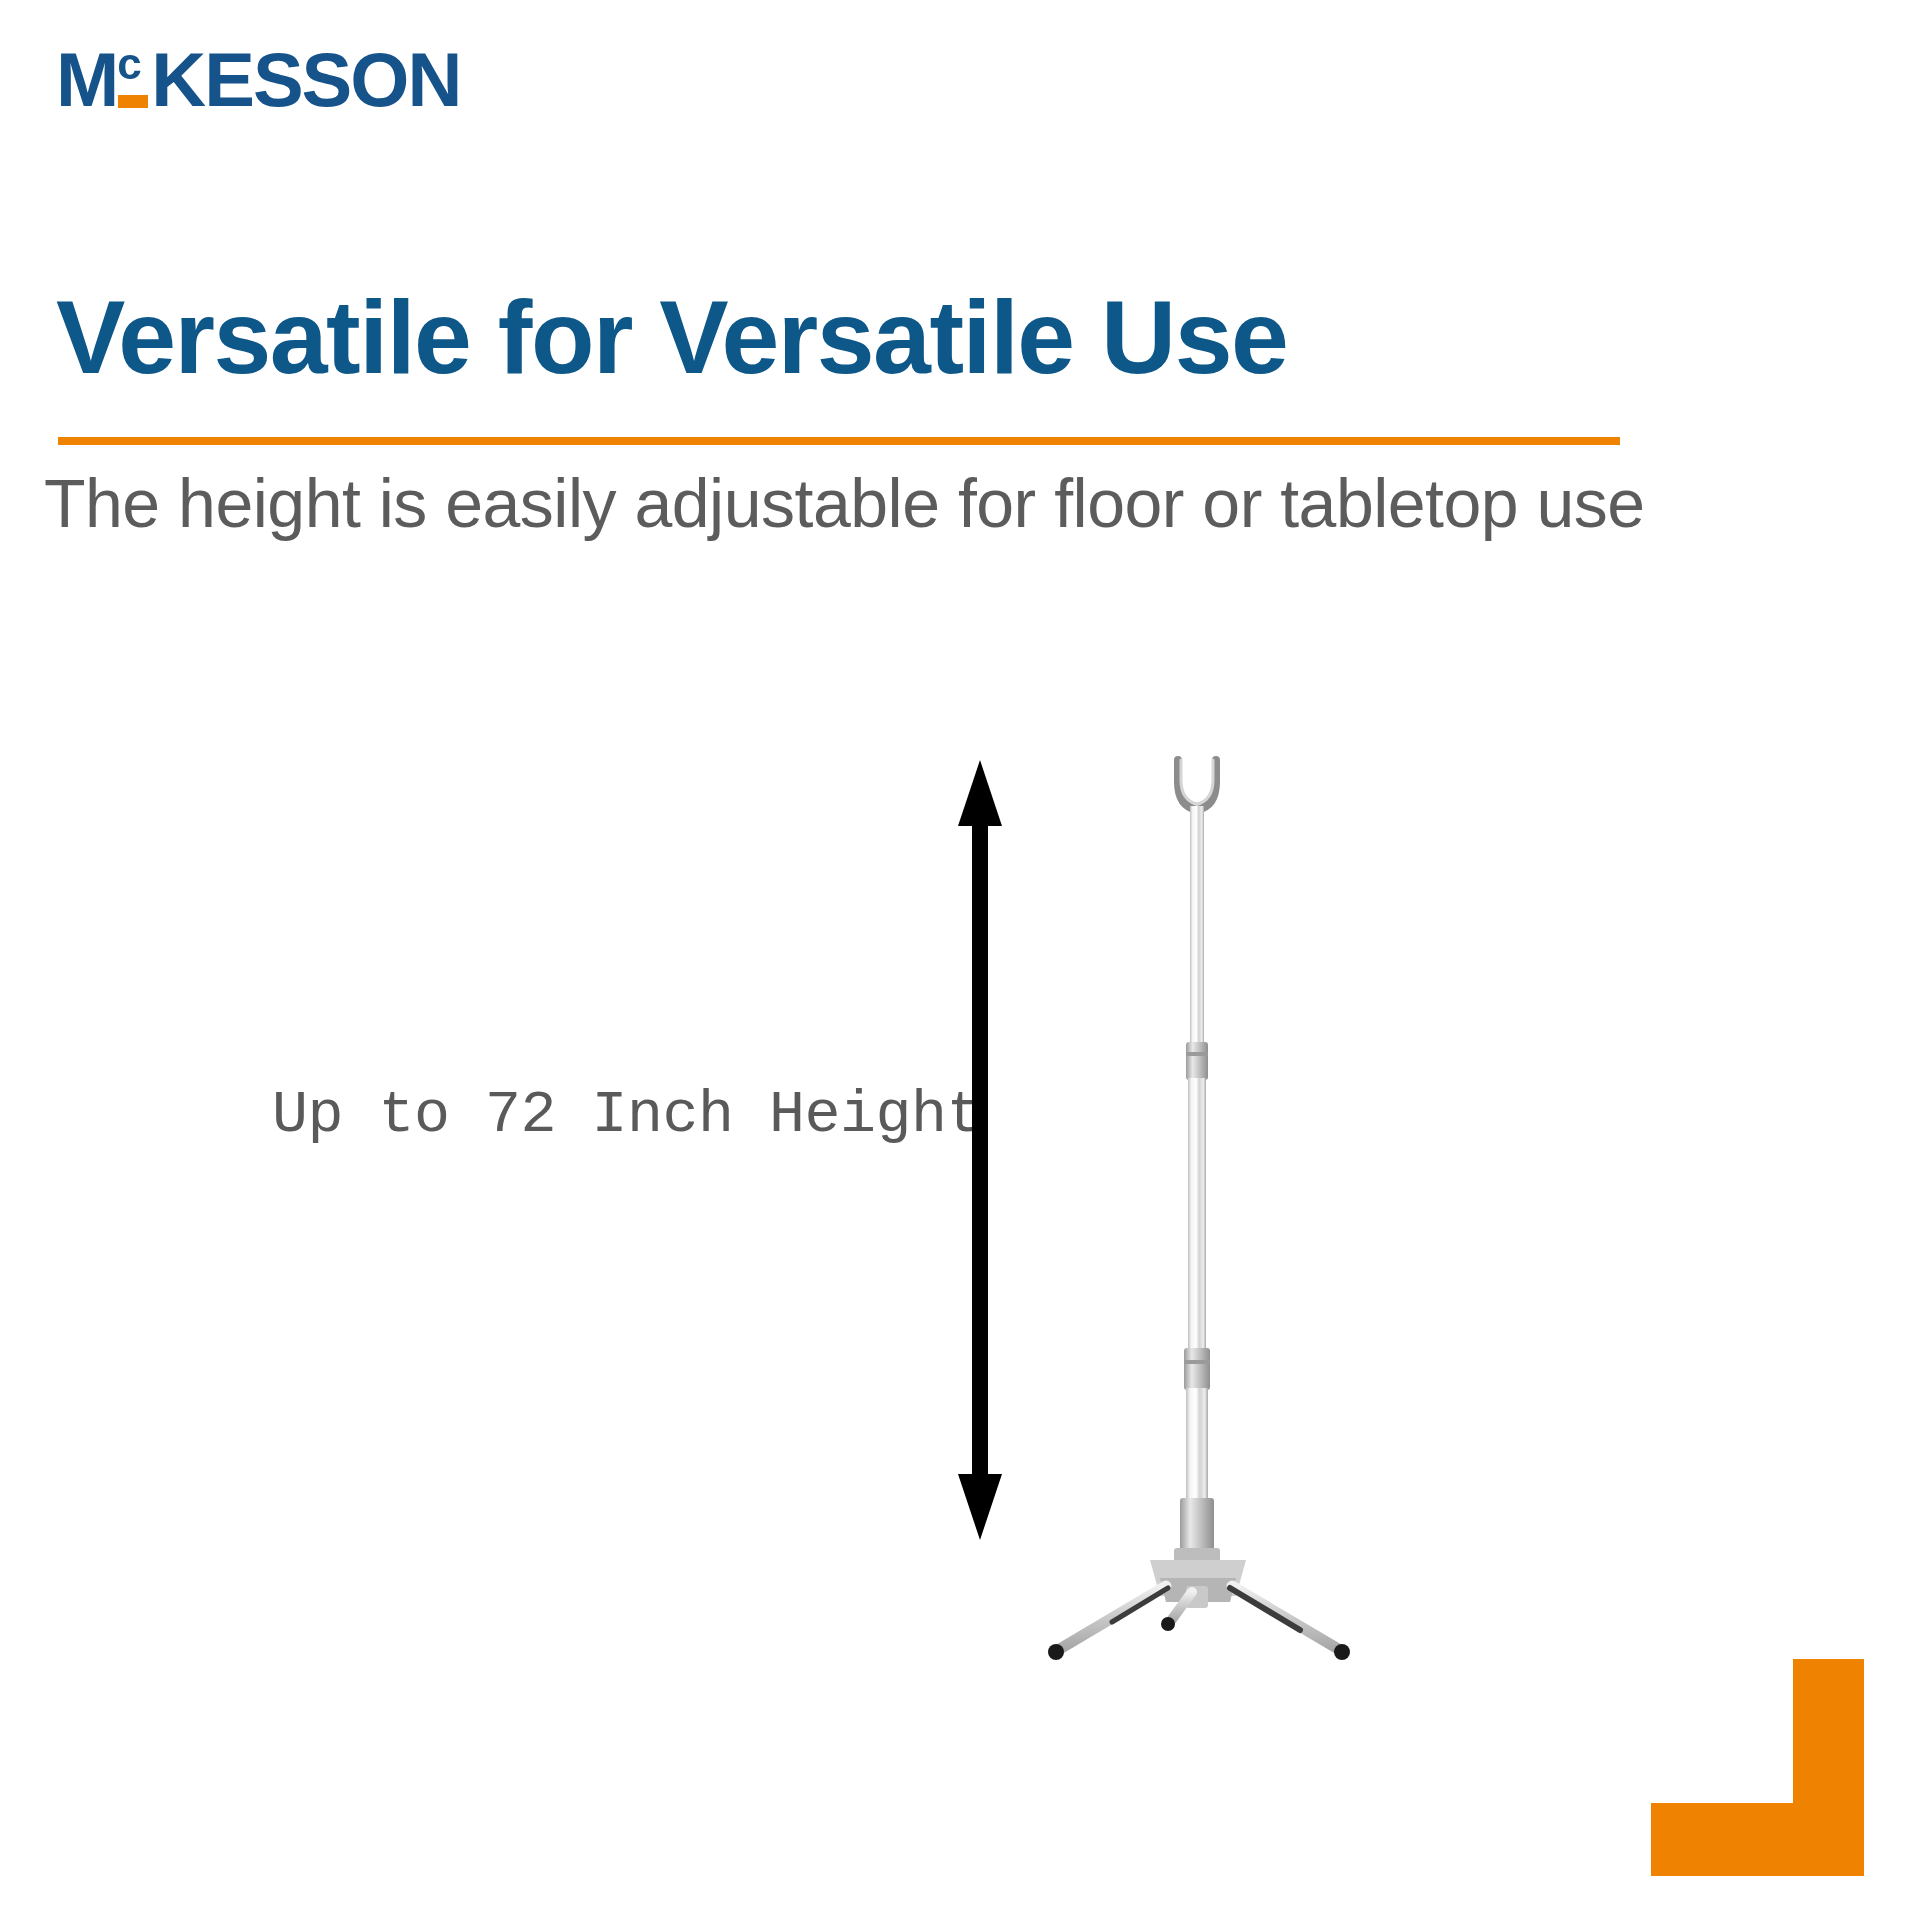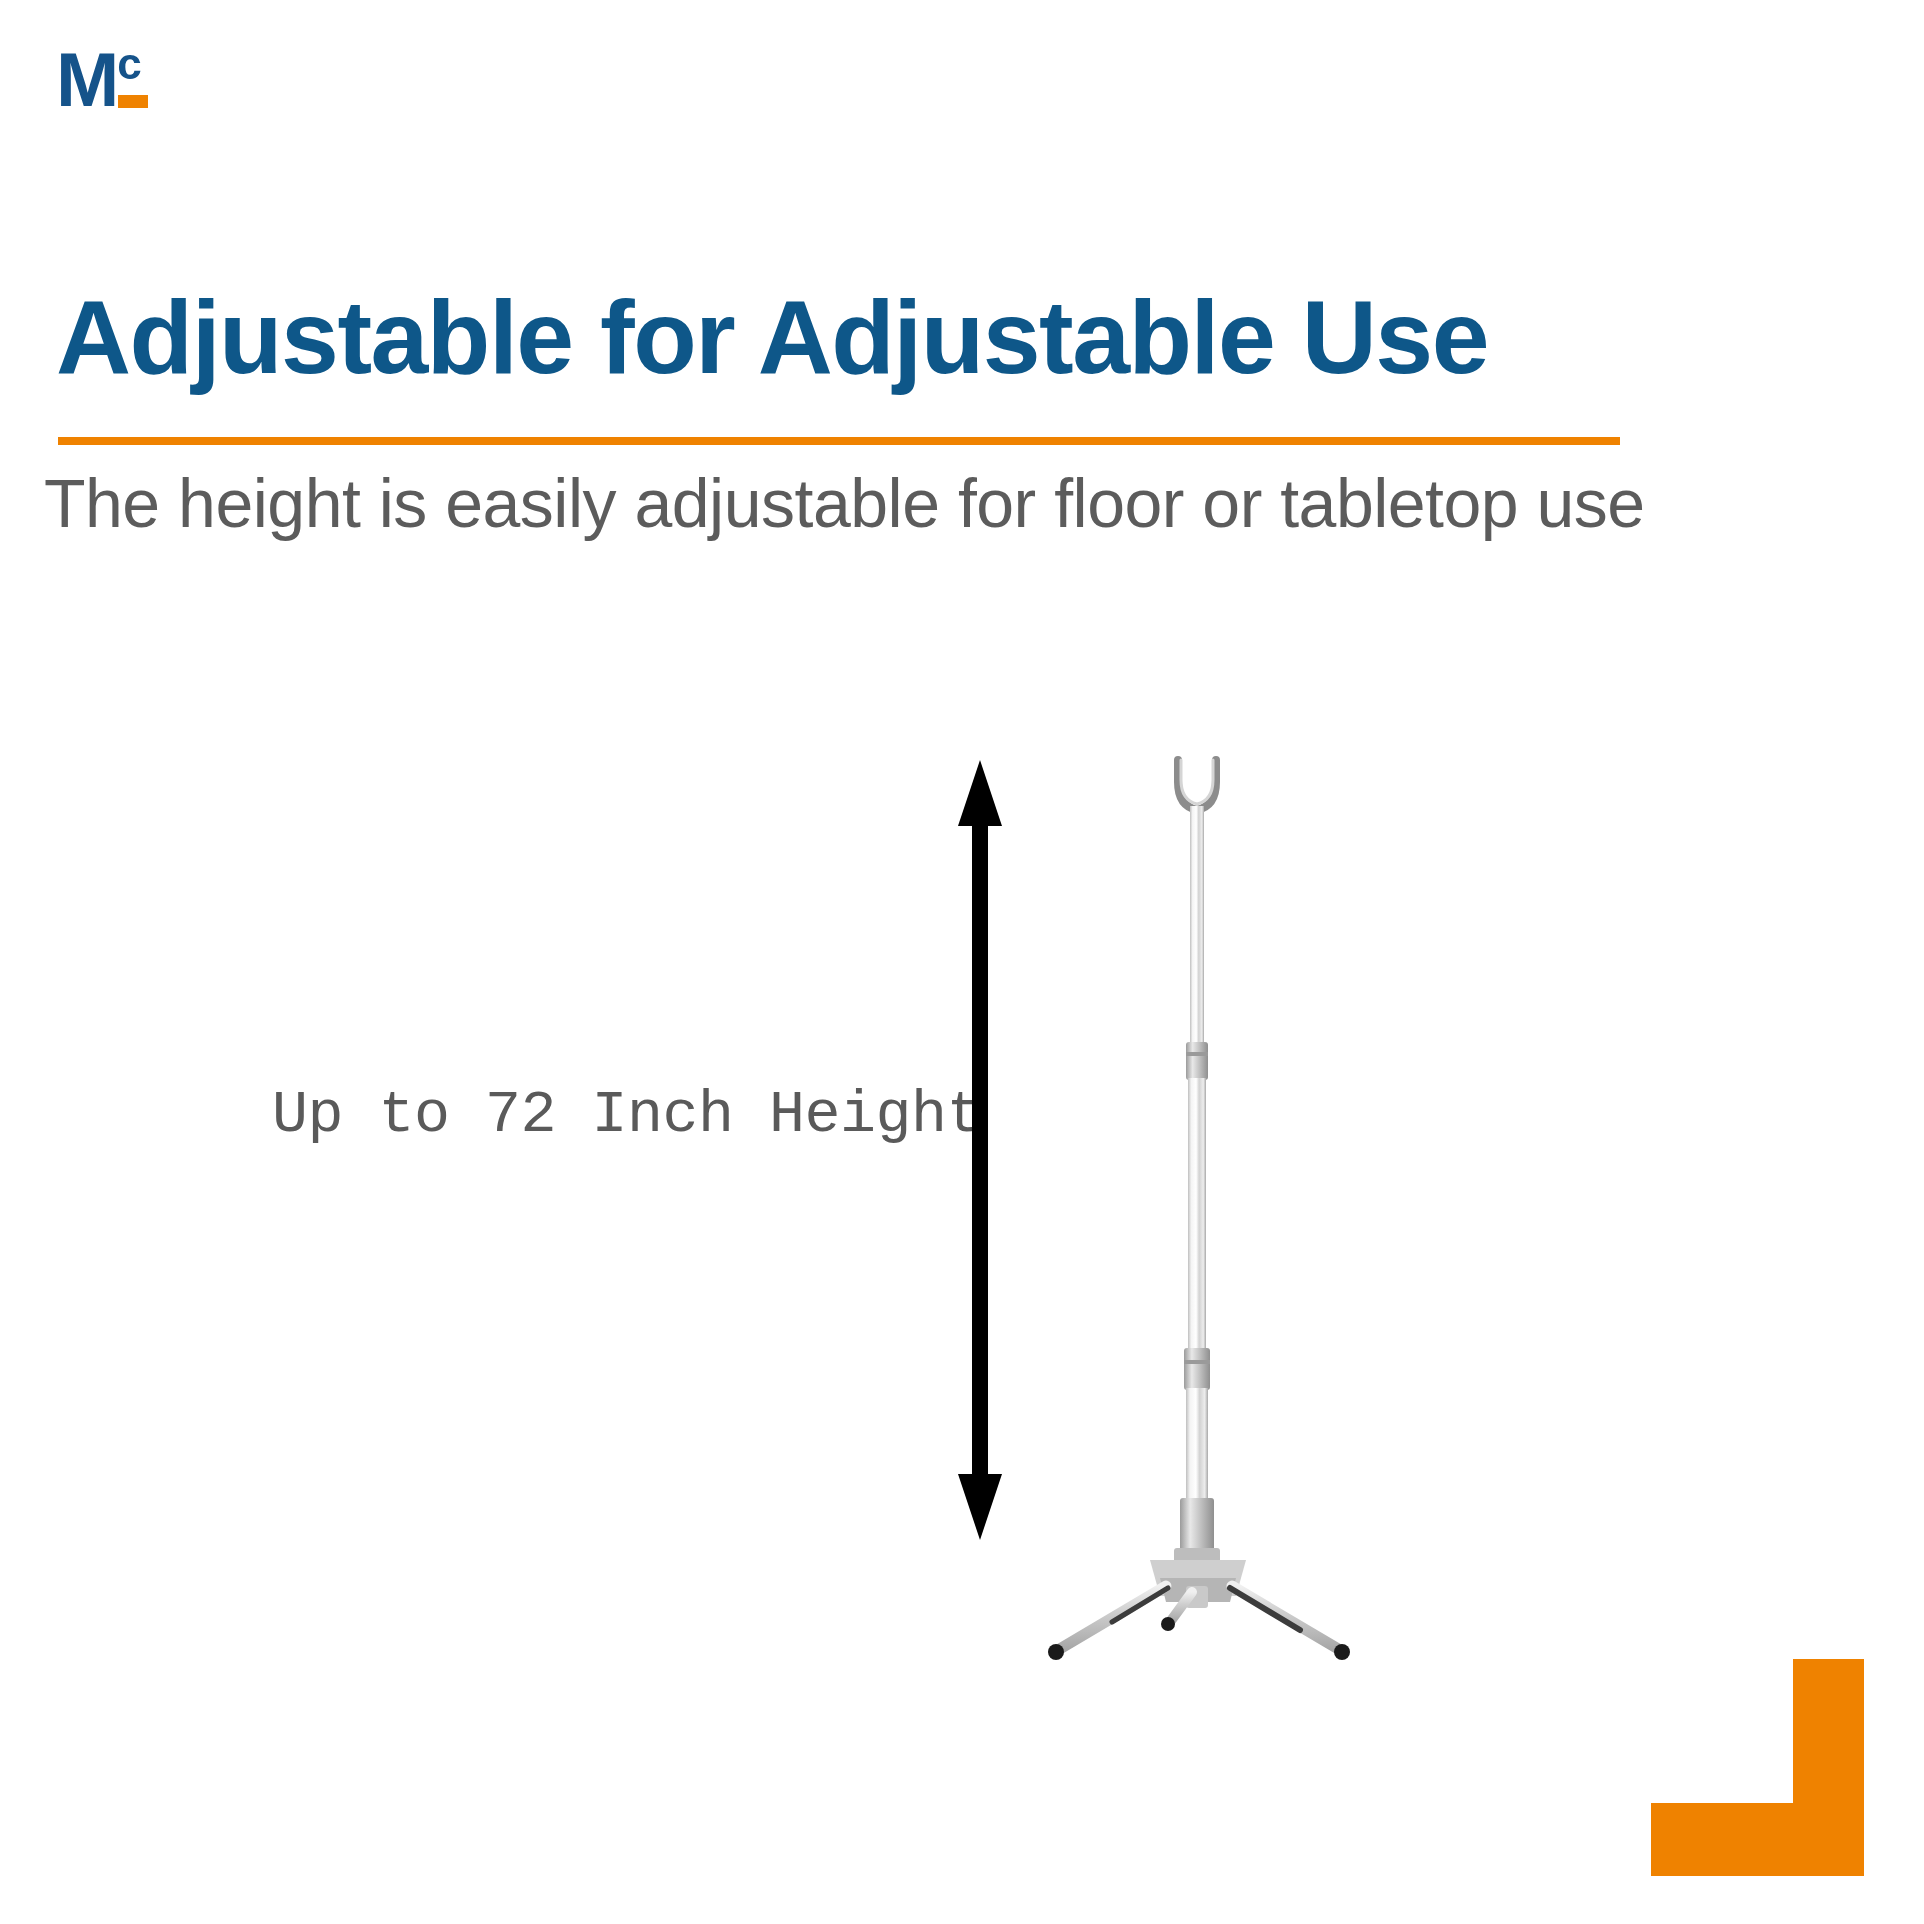--- a/index.html
+++ b/index.html
@@ -181,23 +181,24 @@
 <body>
 
 <div id="page">
 
   <div id="brand-logo">
     <span id="logo-wordmark-a">M</span>
     <span id="logo-sup-wrap">
       <span id="logo-sup-c">c</span>
       <span id="logo-orange-tick"></span>
     </span>
+    <span id="logo-wordmark-b">KESSON</span>
   </div>
 
-  <div id="headline">Adjustable for Adjustable Use</div>
+  <div id="headline">Versatile for Versatile Use</div>
 
   <div id="headline-rule"></div>
 
   <div id="subheadline">The height is easily adjustable for floor or tabletop use</div>
 
   <div id="measure-caption">Up to 72 Inch Height</div>
 
   <div id="product-stage">
 
     <svg id="height-arrow" viewBox="0 0 80 780" preserveAspectRatio="none">

